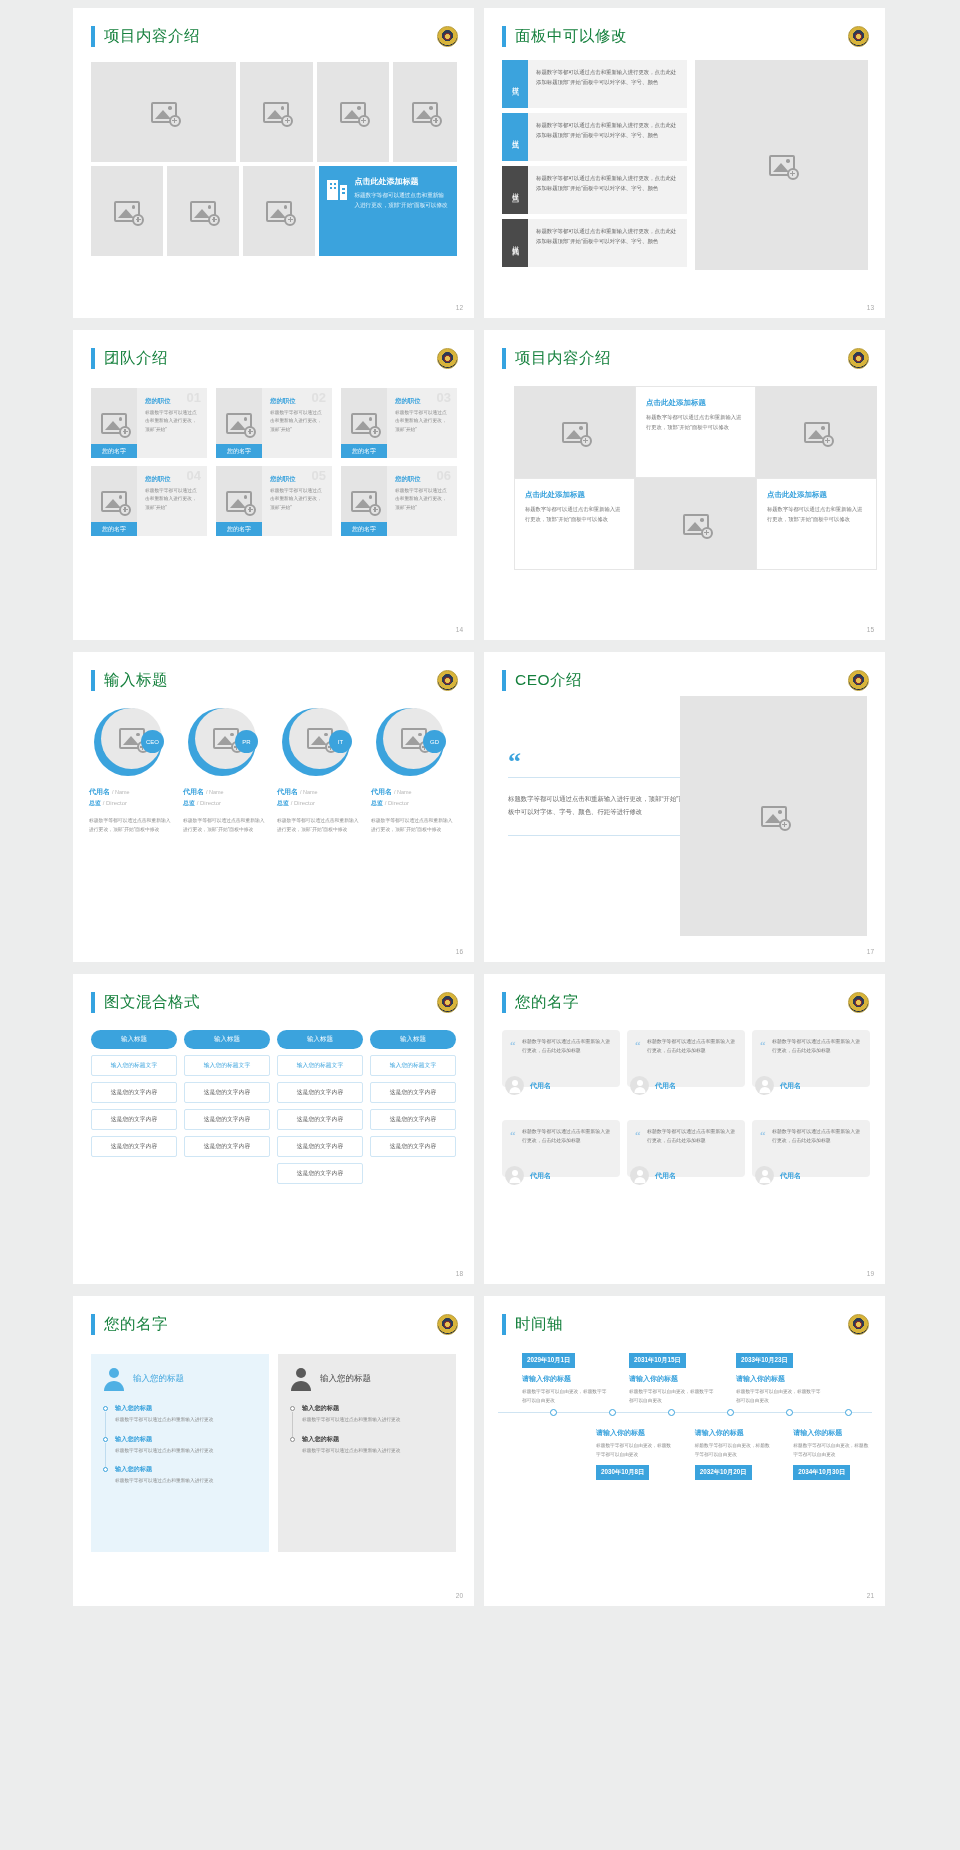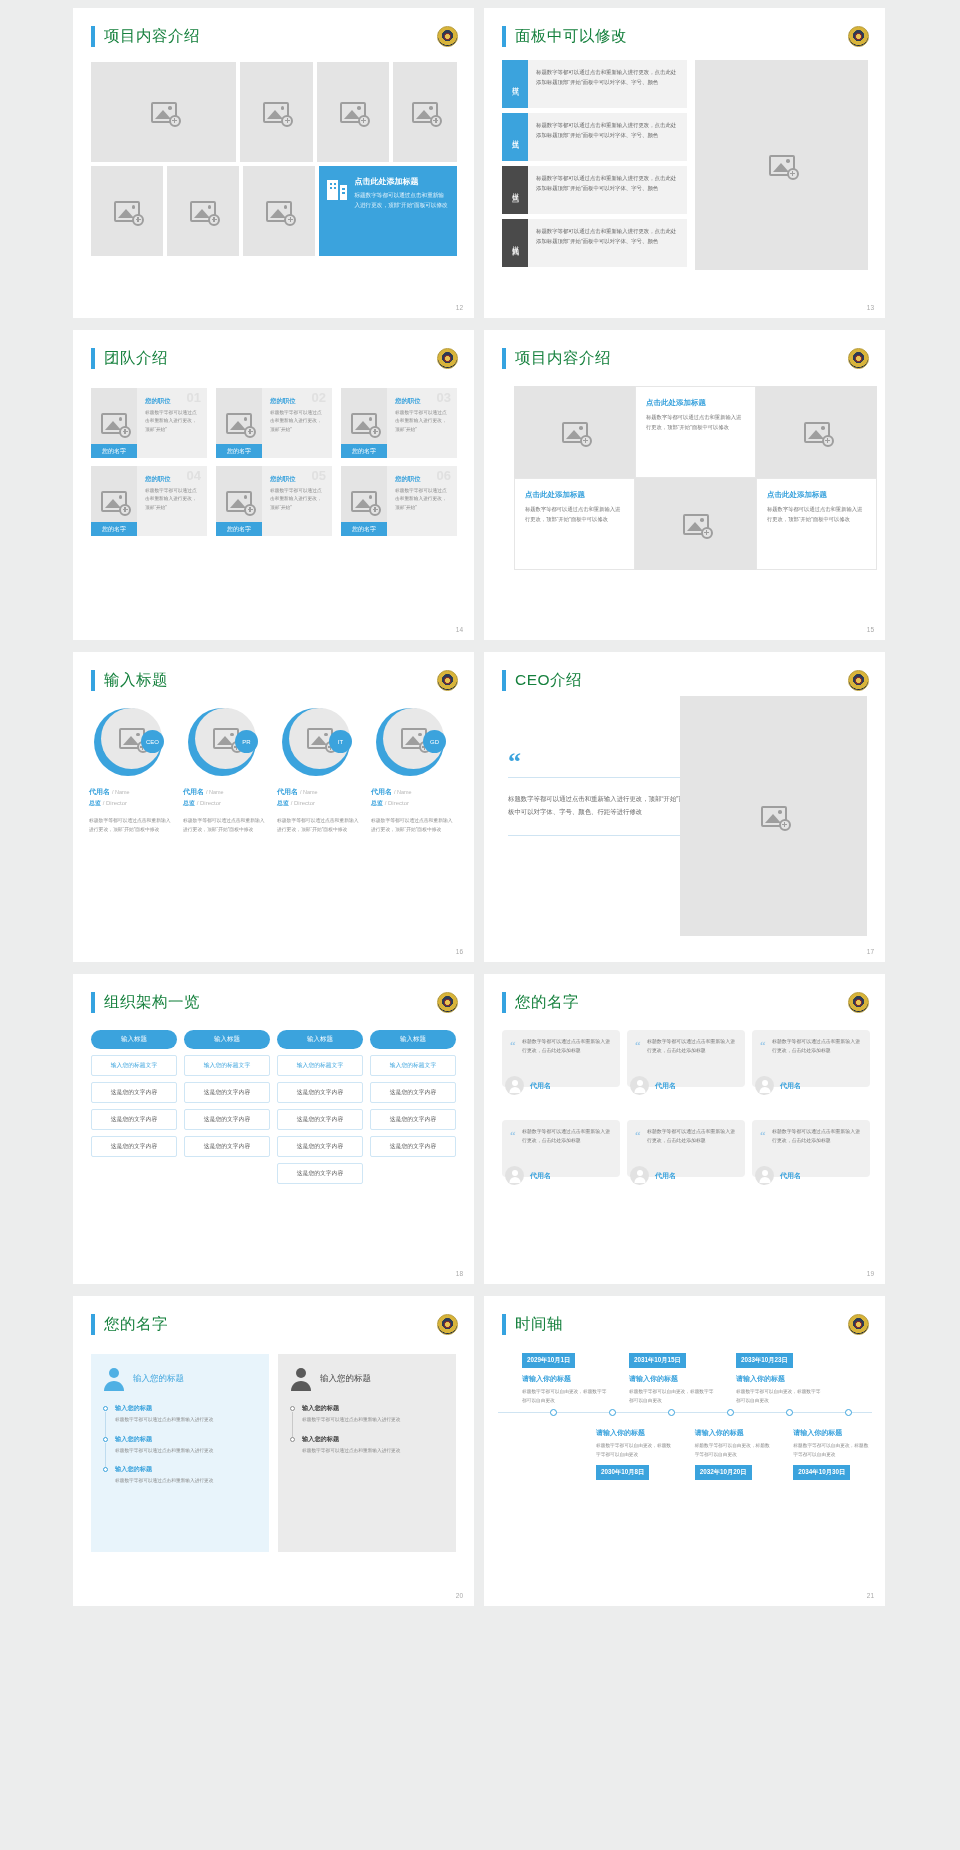--- a/index.html
+++ b/index.html
@@ -480,21 +480,21 @@
         <div class="picon">
           <div class="pplus"></div>
         </div>
       </div>
     <div class="pnum">17</div>
   </div>
 
   <div class="slide">
     <div class="shead">
       <div class="sbar"></div>
-      <div class="stitle">组织架构一览</div>
+      <div class="stitle">图文混合格式</div>
     </div>
     <div class="badge"></div>
     <div class="s18" id="s18cols">
   <div class="s18col">
     <div class="s18top">输入标题</div>
     <div class="s18cell a">输入您的标题文字</div>
           <div class="s18cell">这是您的文字内容</div>
           <div class="s18cell">这是您的文字内容</div>
           <div class="s18cell">这是您的文字内容</div>
   </div>

